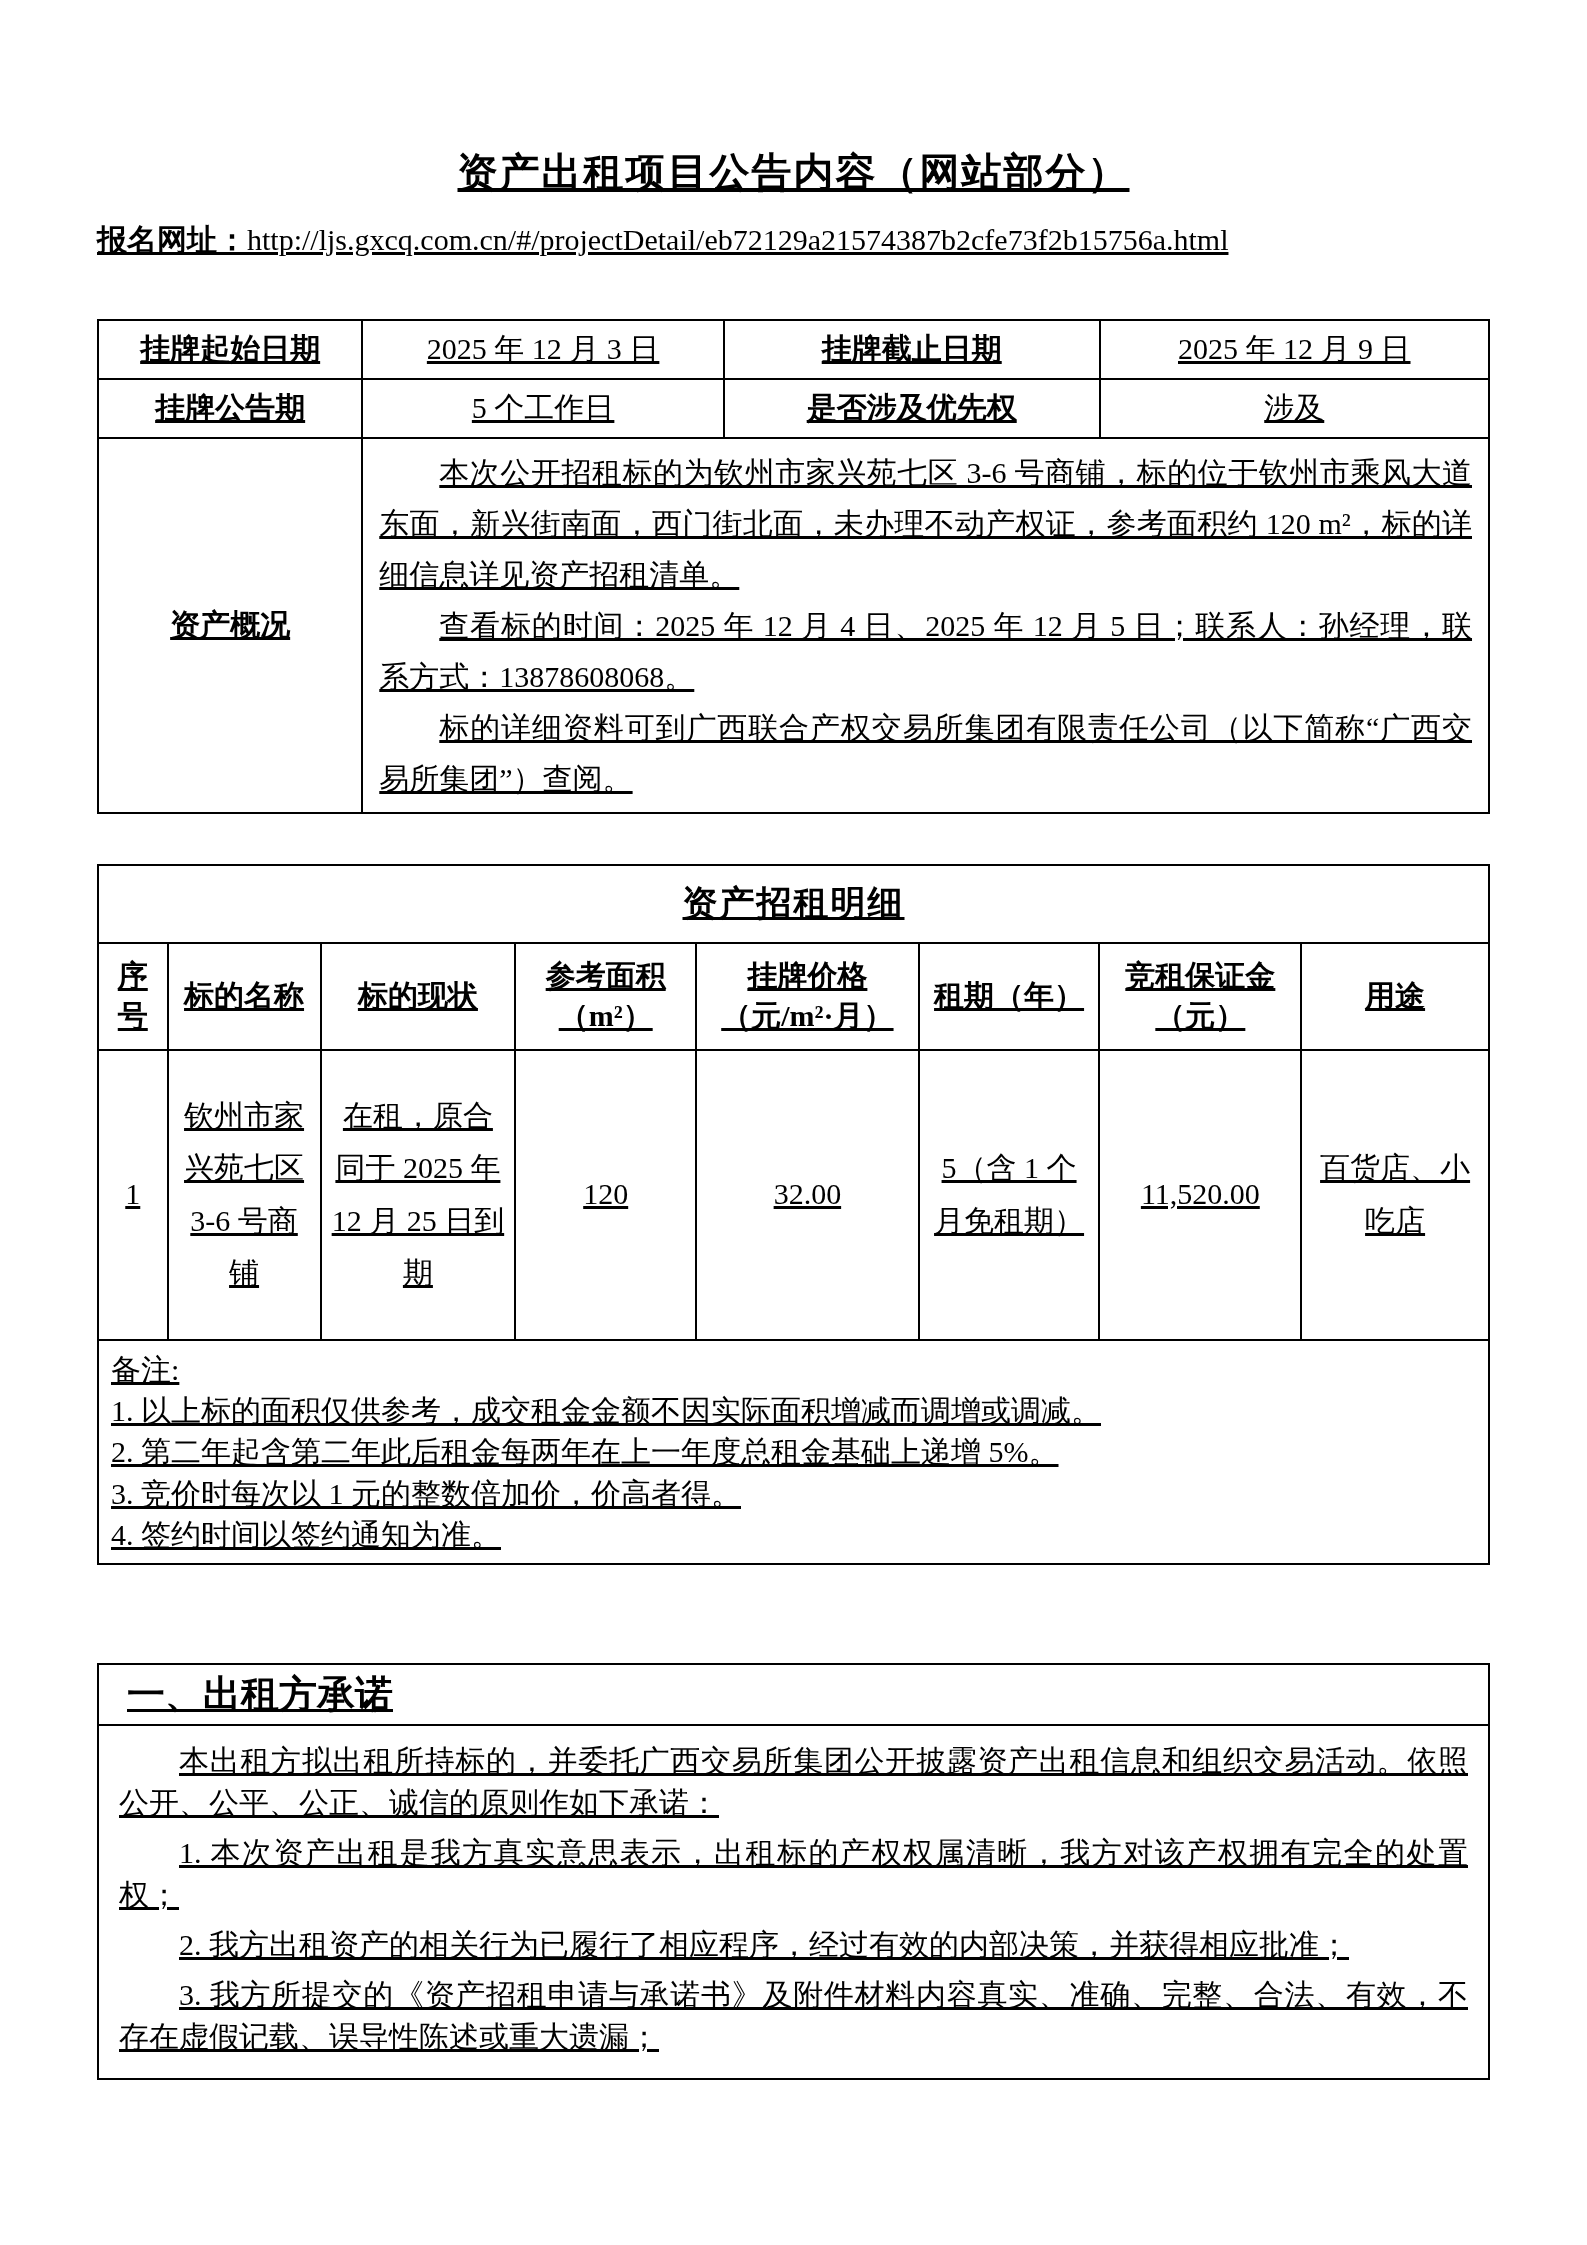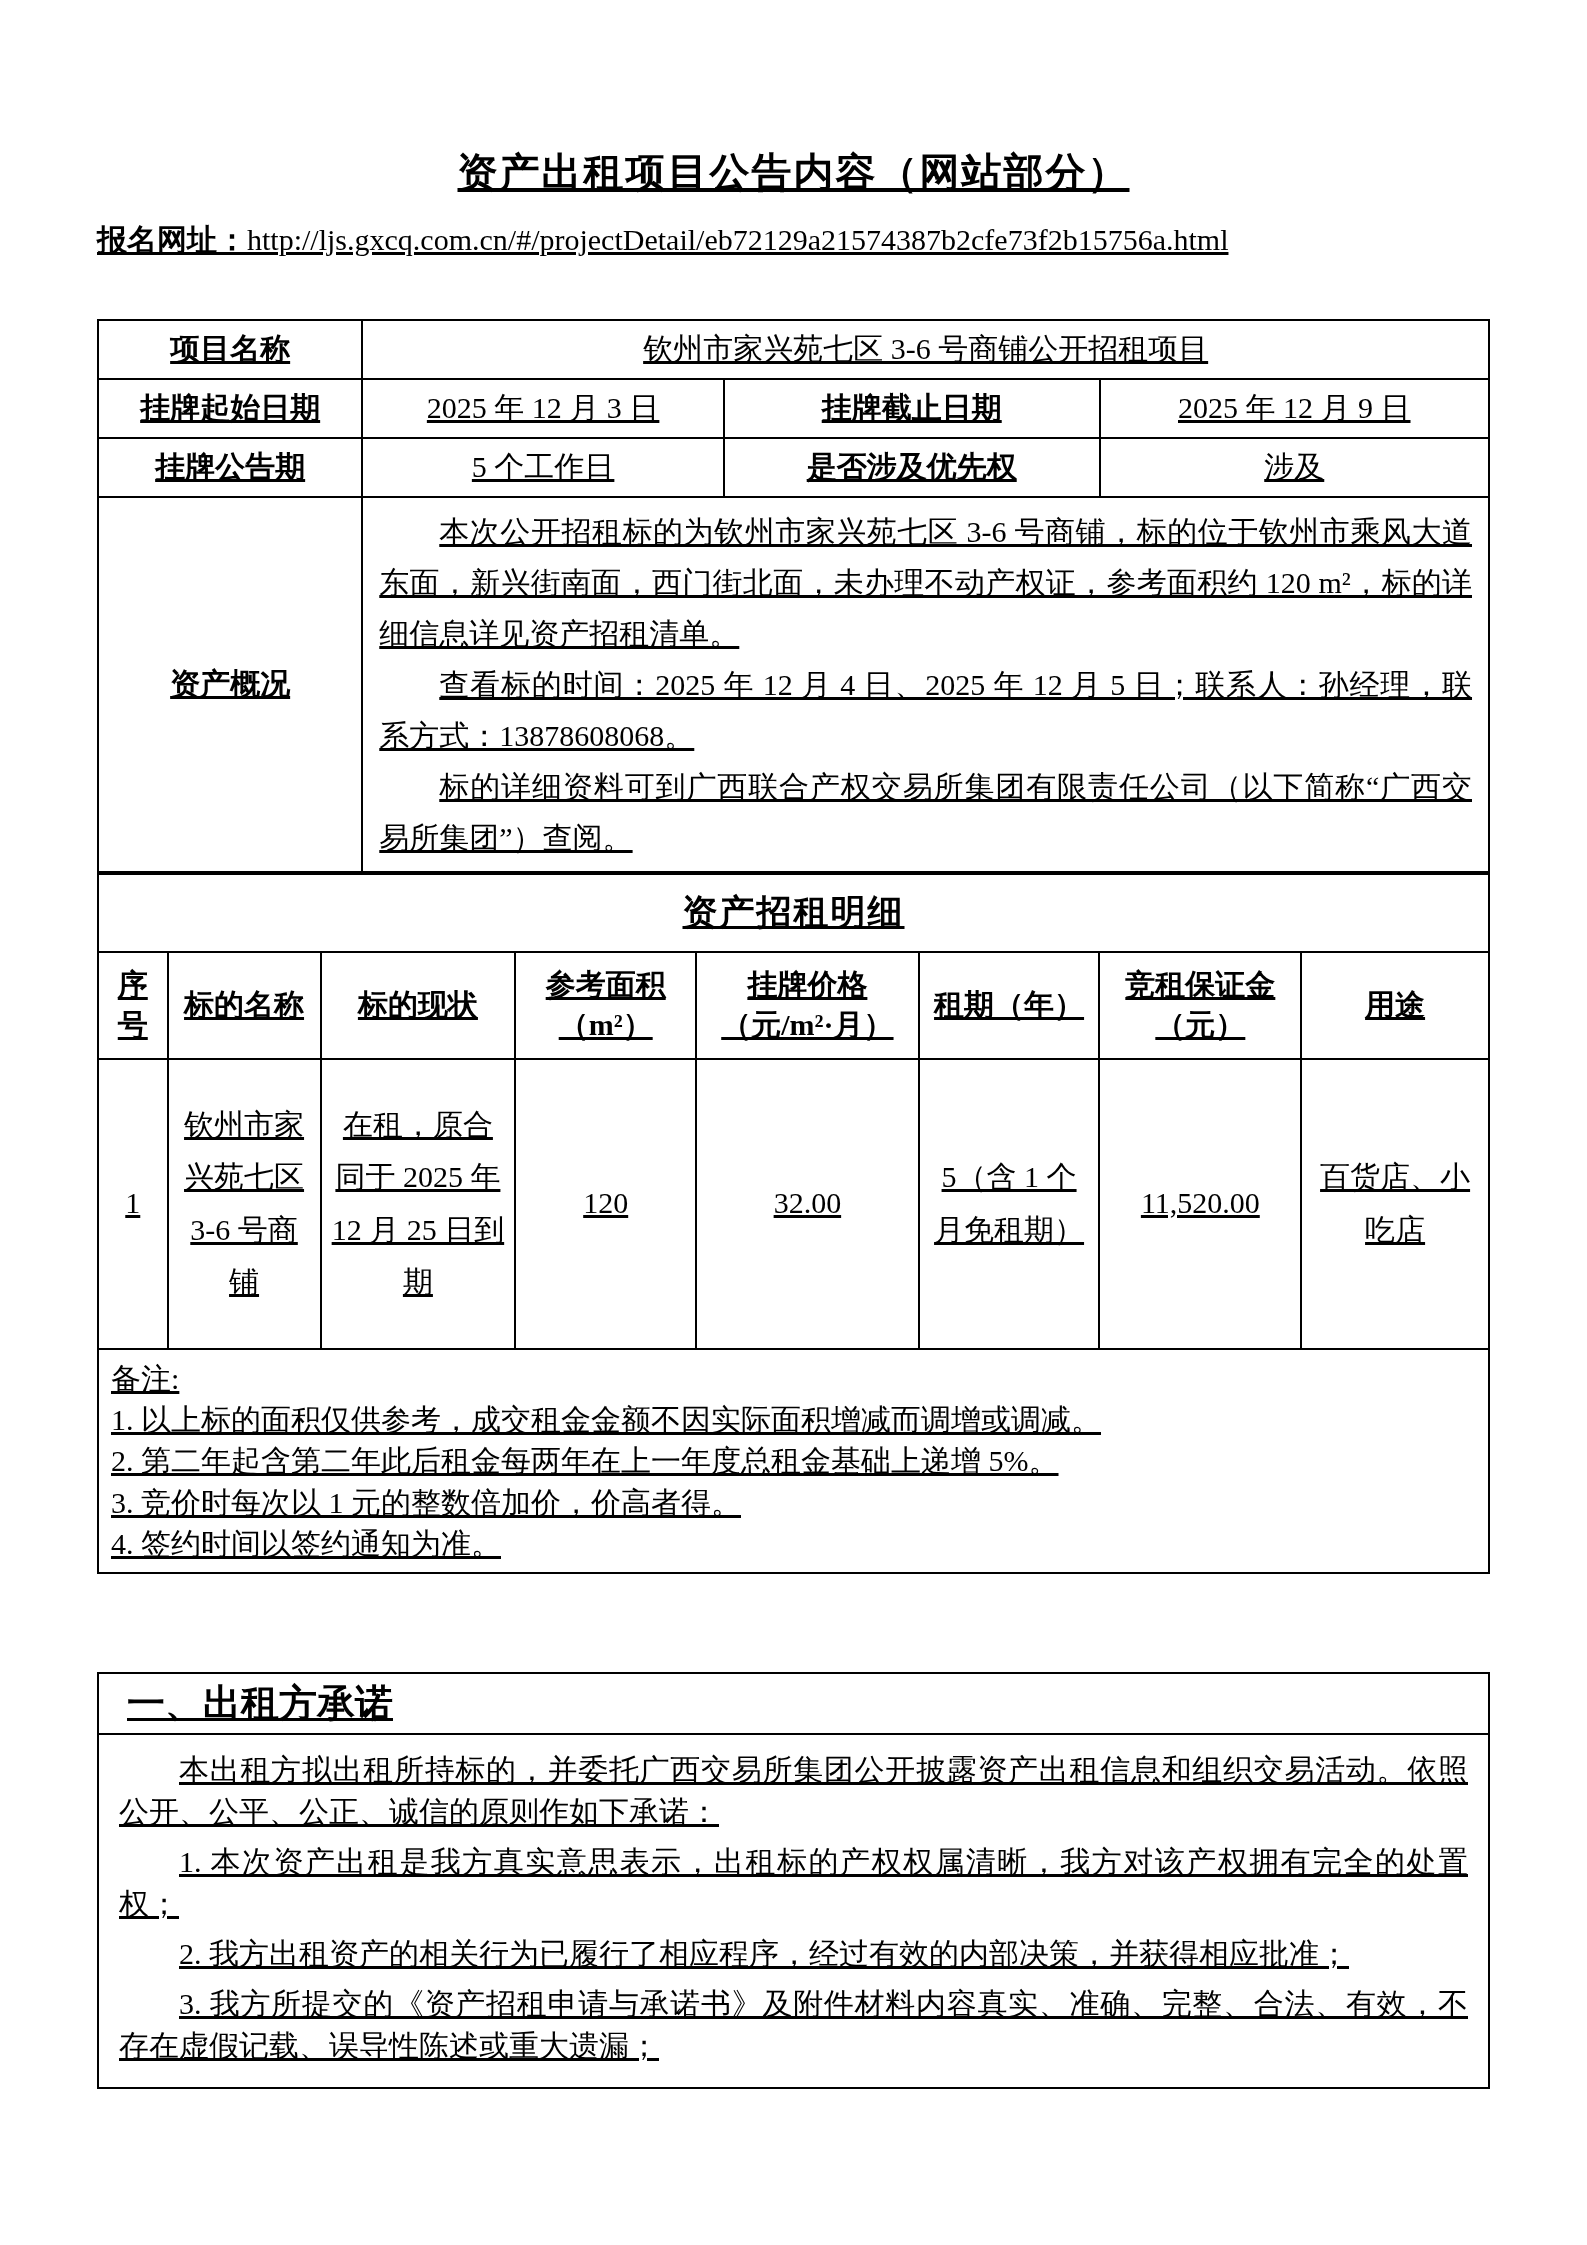--- a/index.html
+++ b/index.html
@@ -58,21 +58,21 @@
   .t1 .overview-content {
     text-align: justify;
     padding: 8px 16px;
   }
   .t1 .overview-content p {
     margin: 0;
     text-indent: 2em;
     line-height: 1.7;
   }
 
-  .t2 { }
+  .t2 { margin-top: 50px; }
   .t2 .t2-title {
     height: 72px;
     font-size: 35px;
     font-weight: bold;
     letter-spacing: 2px;
   }
   .t2 .head td {
     height: 101px;
     font-weight: bold;
     white-space: pre-line;
@@ -127,24 +127,20 @@
   </p>
 
   <table class="t1">
     <colgroup>
       <col style="width:19%">
         <col style="width:26%">
         <col style="width:27%">
         <col style="width:28%">
     </colgroup>
     <tbody>
-      <tr class="info-row">
-        <td class="lbl">项目名称</td>
-        <td colspan="3">钦州市家兴苑七区 3-6 号商铺公开招租项目</td>
-      </tr>
       <tr class="info-row">
         <td class="lbl">挂牌起始日期</td>
         <td>2025 年 12 月 3 日</td>
         <td class="lbl">挂牌截止日期</td>
         <td>2025 年 12 月 9 日</td>
       </tr>
       <tr class="info-row">
         <td class="lbl">挂牌公告期</td>
         <td>5 个工作日</td>
         <td class="lbl">是否涉及优先权</td>

